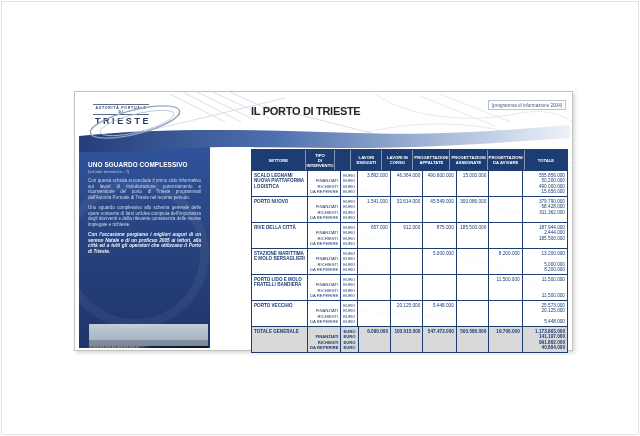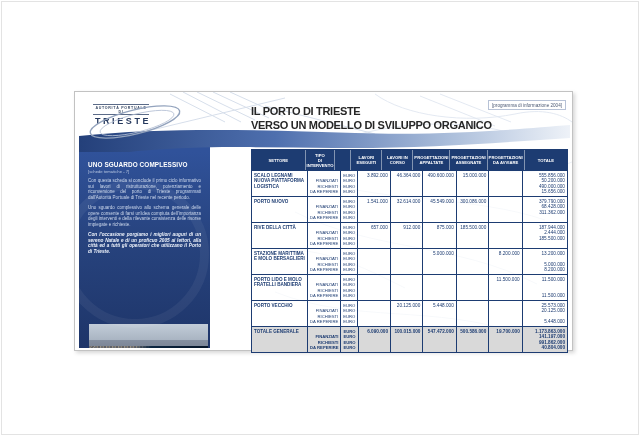--- a/index.html
+++ b/index.html
@@ -109,21 +109,20 @@
       <svg class="logo-swoosh" width="110" height="52" viewBox="0 0 110 52">
         <ellipse cx="52" cy="26" rx="46" ry="12" fill="none" stroke="#93a3bd" stroke-width="1.4" transform="rotate(-14 52 26)"></ellipse>
         <ellipse cx="54" cy="27" rx="38" ry="9" fill="none" stroke="#b4c0d4" stroke-width="0.8" transform="rotate(-14 54 27)"></ellipse>
       </svg>
       <div class="logo-small">AUTORITÀ PORTUALE DI</div>
       <div class="logo-big">TRIESTE</div>
     </div>
 
     <div class="title">
       <div>IL PORTO DI TRIESTE</div>
-      <div>VERSO UN MODELLO DI SVILUPPO ORGANICO</div>
     </div>
     <div class="prog-label">[programma di informazione 2004]</div>
 
     <div class="sidebar">
       <div class="sb-inner">
         <div class="sb-head">UNO SGUARDO COMPLESSIVO</div>
         <div class="sb-sub">[schede tematiche - 7]</div>
         <div class="sb-p">Con questa scheda si conclude il primo ciclo informativo sui lavori di ristrutturazione, potenziamento e riconversione del porto di Trieste programmati dall'Autorità Portuale di Trieste nel recente periodo.</div>
         <div class="sb-p">Uno sguardo complessivo allo schema generale delle opere consente di farsi un'idea compiuta dell'importanza degli interventi e della rilevante consistenza delle risorse impiegate e richieste.</div>
         <div class="sb-wish">Con l'occasione porgiamo i migliori auguri di un sereno Natale e di un proficuo 2005 ai lettori, alla città ed a tutti gli operatori che utilizzano il Porto di Trieste.</div>

